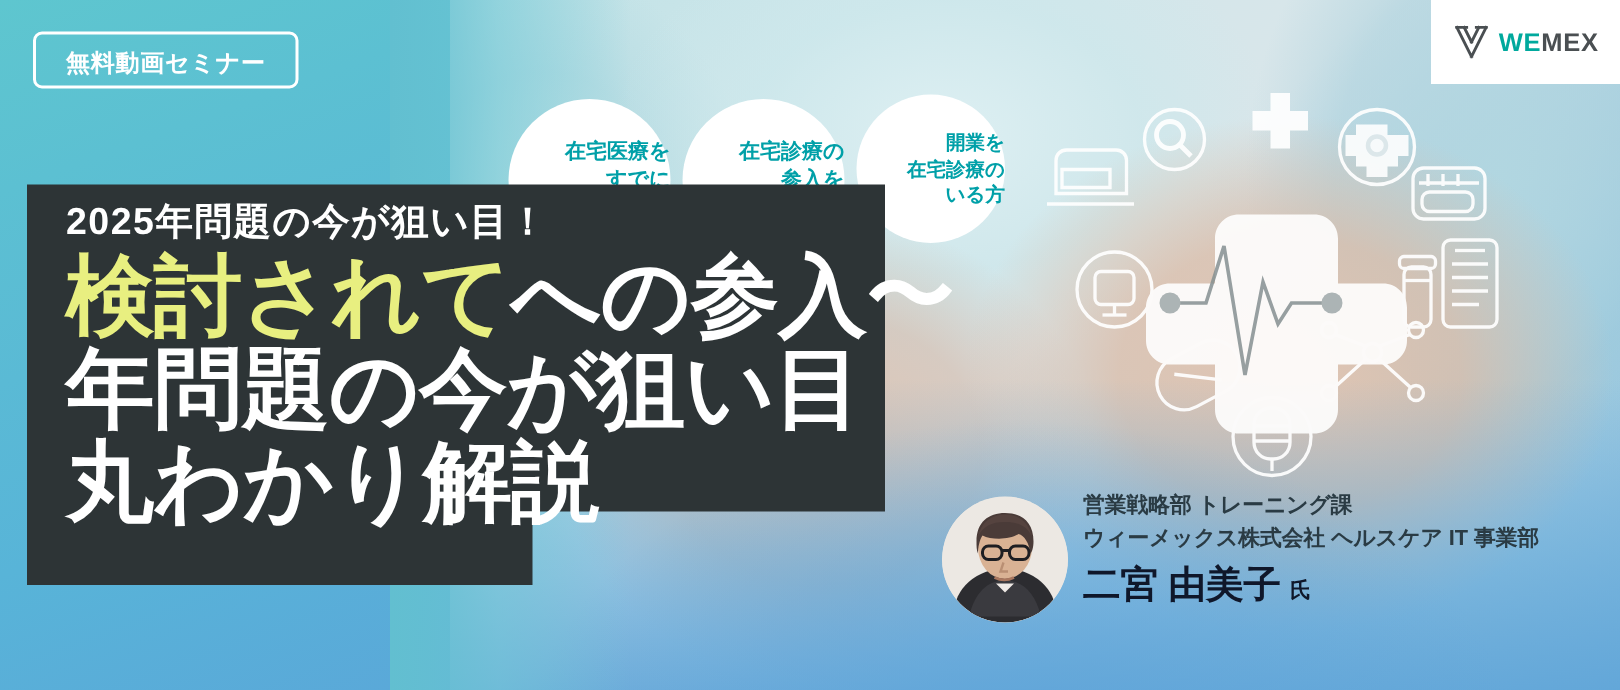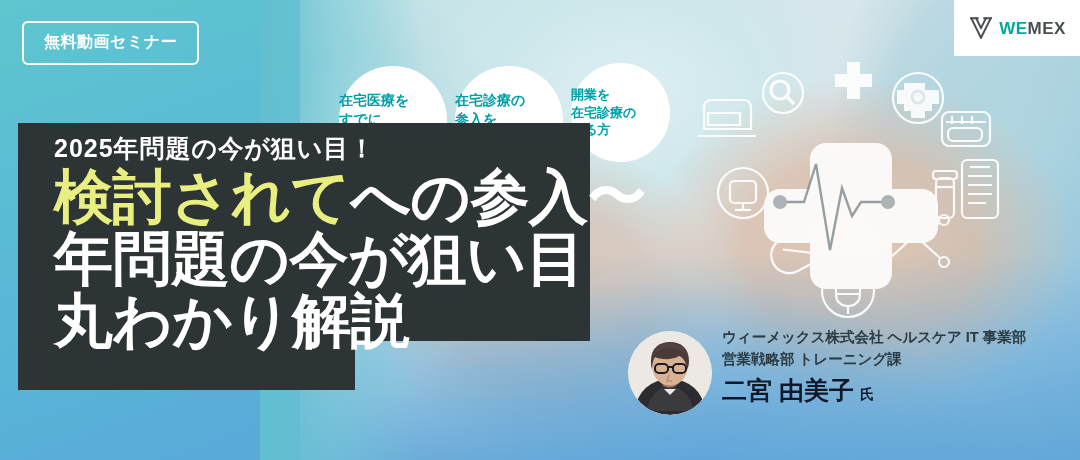--- a/index.html
+++ b/index.html
@@ -47,40 +47,40 @@
     display:flex;align-items:center;justify-content:center;gap:5px;
   }
   .logo-mark{width:26px;height:26px;display:block;}
   .logo-text{font-size:17px;font-weight:bold;letter-spacing:.5px;line-height:1;}
   .logo-we{color:#00a99d;}
   .logo-mex{color:#4a4f52;}
 
   
   .badge{
     position:absolute;left:22px;top:21px;
-    padding:9px 20px 10px;border:2px solid #ffffff;border-radius:6px;
+    padding:9px 20px 4px;border:2px solid #ffffff;border-radius:6px;
     color:#ffffff;font-size:16px;font-weight:bold;letter-spacing:.5px;
     white-space:nowrap;
   }
 
   
   .circle{
     position:absolute;border-radius:50%;background:#ffffff;
-    display:flex;flex-direction:column;align-items:flex-start;justify-content:center;
+    display:flex;flex-direction:column;align-items:flex-end;justify-content:center;
     color:#00a0a8;font-weight:bold;font-size:14px;line-height:1.38;text-align:center;
   }
   .c1{left:339px;top:66px;width:108px;height:108px;}
   .c2{left:455px;top:66px;width:108px;height:108px;}
   .c3{left:571px;top:63px;width:99px;height:99px;font-size:13px;}
 
   
   .panel-wide{position:absolute;left:18px;top:123px;width:572px;height:218px;background:#2d3436;}
   .panel-narrow{position:absolute;left:18px;top:336px;width:337px;height:54px;background:#2d3436;}
 
-  .headline{position:absolute;left:54px;top:133px;width:560px;}
+  .headline{position:absolute;left:44px;top:133px;width:560px;}
   .kicker{
     color:#ffffff;font-size:25px;font-weight:bold;letter-spacing:1px;
     line-height:1.2;white-space:nowrap;
   }
   .h-line{
     font-size:59px;font-weight:bold;color:#ffffff;line-height:1.02;
     letter-spacing:-0.5px;white-space:nowrap;margin-top:4px;
   }
   .h-line.l2{margin-top:2px;}
   .h-line.l3{margin-top:2px;}
@@ -241,19 +241,19 @@
           <rect x="27" y="33" width="13" height="9" rx="4" fill="none" stroke="#1e1e22" stroke-width="2"></rect>
           <rect x="45" y="33" width="13" height="9" rx="4" fill="none" stroke="#1e1e22" stroke-width="2"></rect>
           <line x1="40" y1="36" x2="45" y2="36" stroke="#1e1e22" stroke-width="2"></line>
           <path d="M41 44l-2 6h5" fill="none" stroke="#b98f73" stroke-width="1.6"></path>
           <path d="M35 54c4 2 9 2 13 0" fill="none" stroke="#a9775f" stroke-width="1.8"></path>
           <path d="M36 58l6 6 6-6" fill="#efeae6"></path>
         </g>
       </svg>
     </div>
     <div class="speaker-text">
+      <div class="sp-org">営業戦略部 トレーニング課</div>
       <div class="sp-org">ウィーメックス株式会社 ヘルスケア IT 事業部</div>
-      <div class="sp-org">営業戦略部 トレーニング課</div>
       <div class="sp-name"><span>二宮 由美子</span><span class="sp-suffix">氏</span></div>
     </div>
   </div>
 
 </div>
 
 </body></html>

